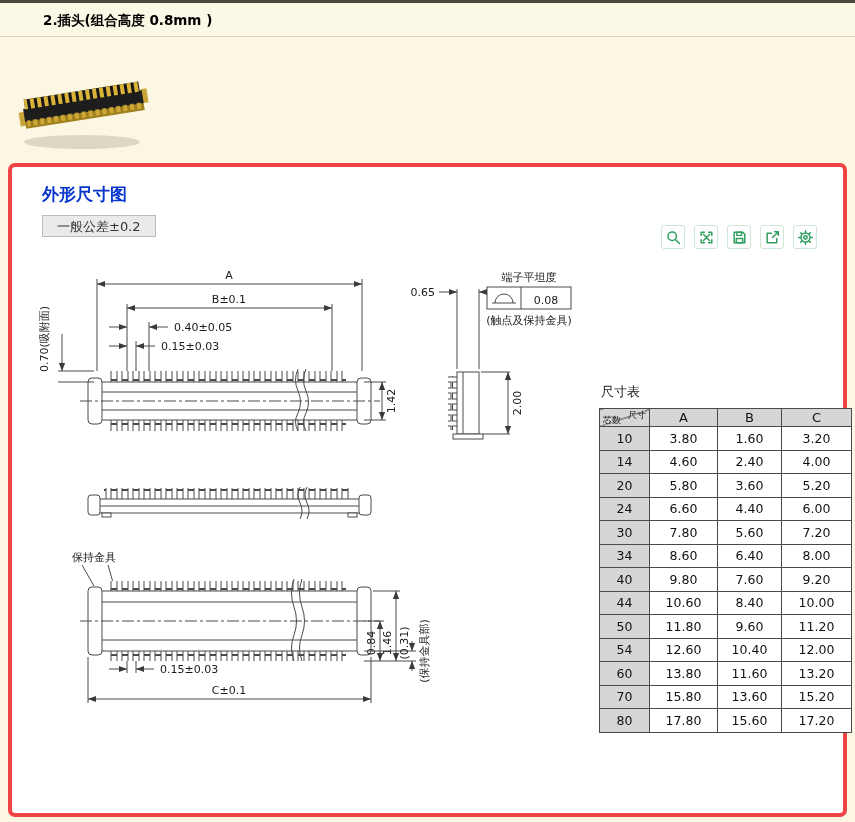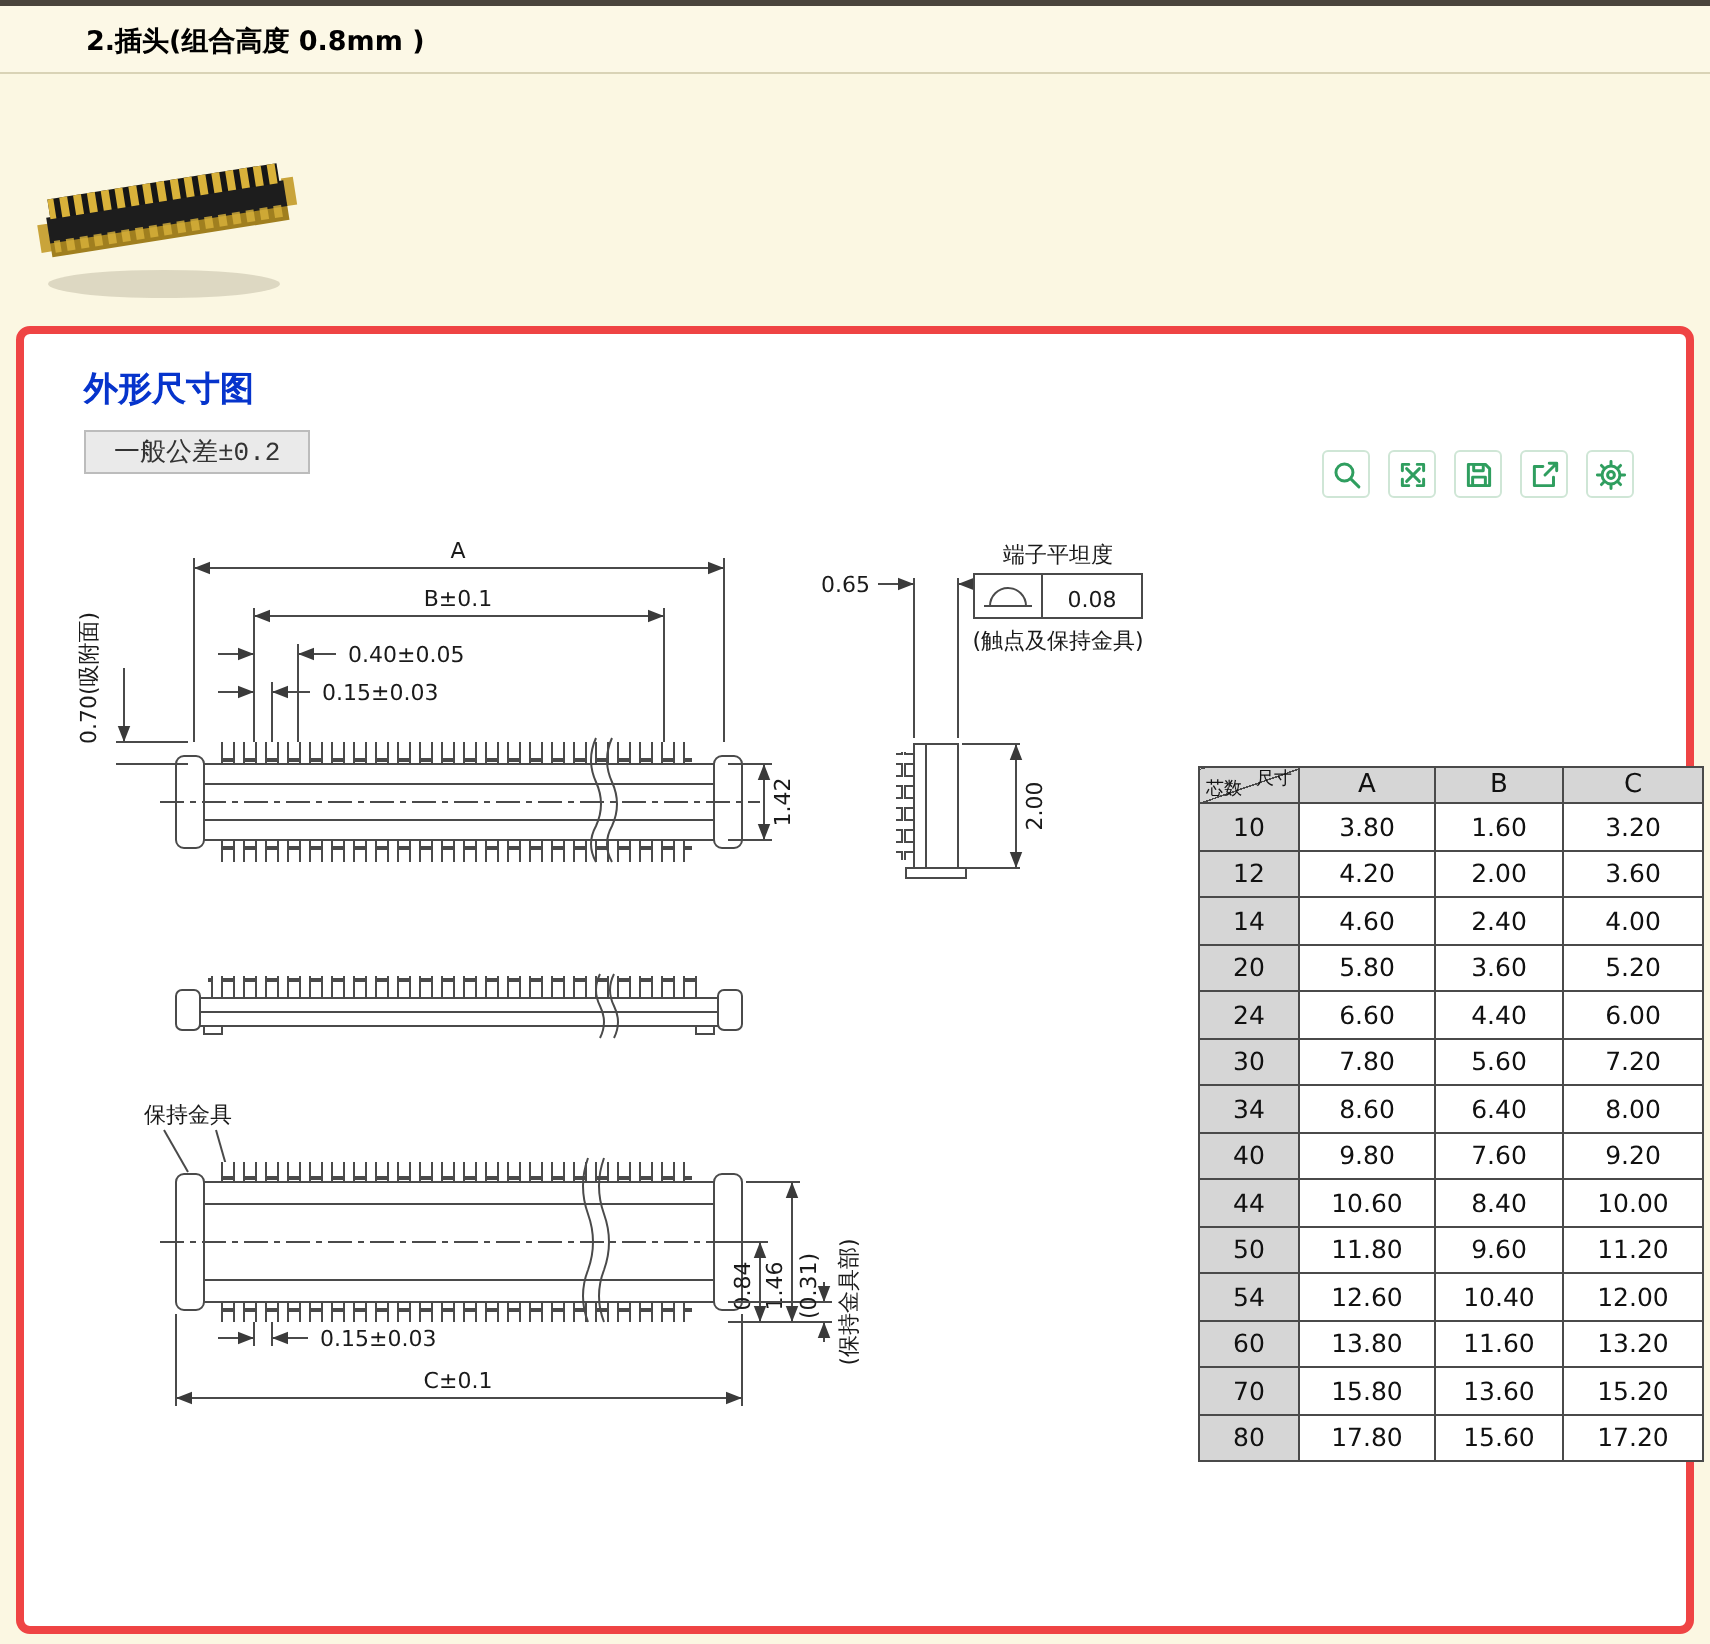--- a/index.html
+++ b/index.html
@@ -34,21 +34,21 @@
     border-radius: 7px;
   }
   .panel-title {
     position: absolute; left: 30px; top: 16px;
     color: #0634cc; font-size: 17px; font-weight: bold;
   }
   .tolerance-badge {
     position: absolute; left: 30px; top: 48px;
     background: #eaeaea; border: 1px solid #bcbcbc;
     font-size: 13px; color: #333;
-    padding: 2px 14px; height: 22px; line-height: 17px; font-family: Liberation Mono, monospace;
+    padding: 2px 14px; height: 22px; line-height: 17px;
   }
   
   .toolbar {
     position: absolute; right: 26px; top: 58px;
     display: flex; gap: 9px;
   }
   .tool-btn {
     width: 24px; height: 24px;
     border: 1px solid #cfe6d6; border-radius: 3px;
     background: #fff;
@@ -273,46 +273,41 @@
         <line x1="380" y1="382" x2="380" y2="392" marker-end="url(#arr)"></line>
         <line x1="380" y1="412" x2="380" y2="402" marker-end="url(#arr)"></line>
         <line x1="332" y1="392" x2="384" y2="392"></line>
         <text x="376" y="384" text-anchor="middle" transform="rotate(-90 376 384)">(0.31)</text>
         <text x="396" y="392" text-anchor="middle" transform="rotate(-90 396 392)" class="cjk">(保持金具部)</text>
       </g>
     </svg>
   </div>
 
   <div class="table-area">
+    <div class="table-title">尺寸表</div>
     <table class="dim-table">
       <thead>
         <tr>
           <th class="corner col-pins">
             <span class="corner-top">尺寸</span>
             <span class="corner-bottom">芯数</span>
           </th>
           <th class="col-a">A</th>
           <th class="col-b">B</th>
           <th class="col-c">C</th>
         </tr>
       </thead>
       <tbody>
           <tr>
             <th>10</th>
             <td>3.80</td>
             <td>1.60</td>
             <td>3.20</td>
           </tr>
           <tr>
-            <th>12</th>
-            <td>4.20</td>
-            <td>2.00</td>
-            <td>3.60</td>
-          </tr>
-          <tr>
             <th>14</th>
             <td>4.60</td>
             <td>2.40</td>
             <td>4.00</td>
           </tr>
           <tr>
             <th>20</th>
             <td>5.80</td>
             <td>3.60</td>
             <td>5.20</td>

